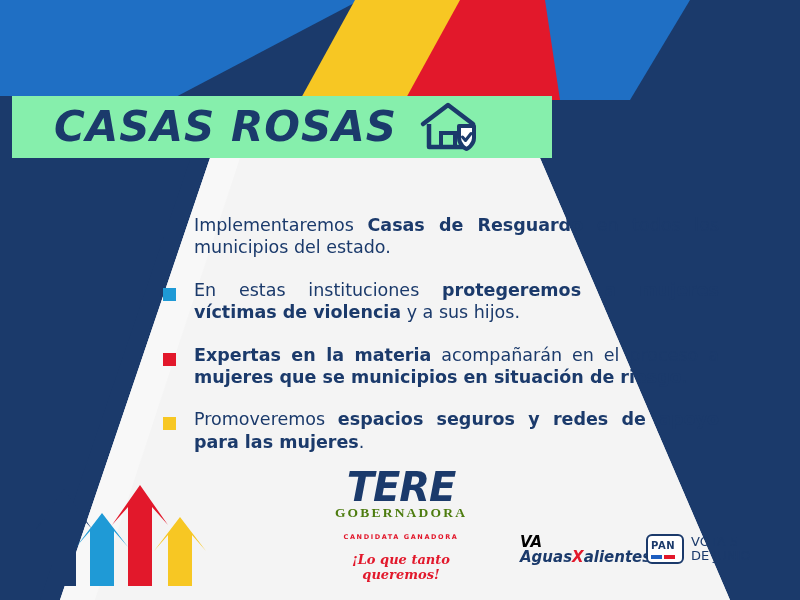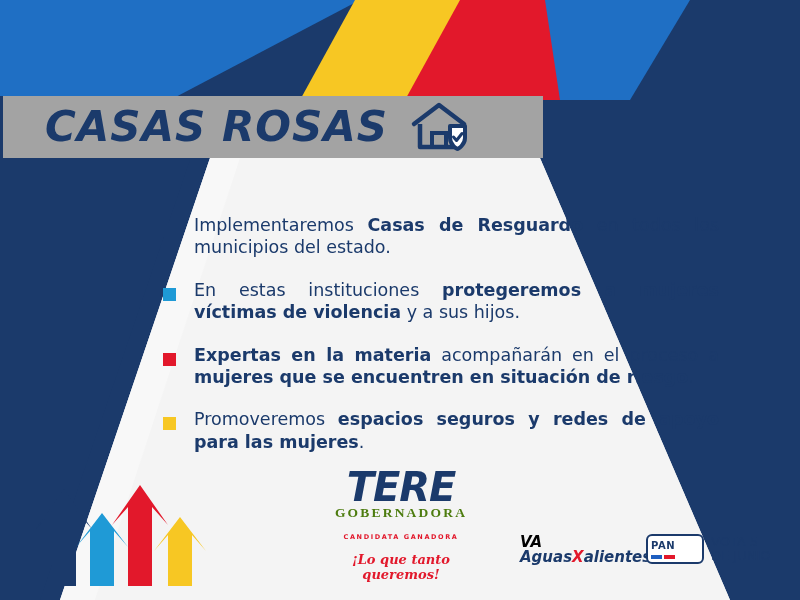--- a/index.html
+++ b/index.html
@@ -21,25 +21,25 @@
     overflow: hidden;
   }
 
   
   .bg { position: absolute; inset: 0; overflow: hidden; }
   .bg svg { display: block; }
 
   
   .title-band {
     position: absolute;
-    left: 3px;
+    left: 12px;
     top: 96px;
     width: 540px;
     height: 62px;
-    background: #a3a3a3;
+    background: #86efac;
     display: flex;
     align-items: center;
     z-index: 5;
   }
   .title-text {
     font-family: "DejaVu Sans", sans-serif;
     font-weight: bold;
     font-style: italic;
     font-size: 42px;
     letter-spacing: 1px;
@@ -172,21 +172,20 @@
   }
   .pan-box {
     width: 34px;
     height: 26px;
     border: 2px solid #1b3a6b;
     border-radius: 6px;
     background: #fff;
     position: relative;
     margin-right: 7px;
     overflow: hidden;
-    padding-left: 20px;
   }
   .pan-text {
     position: absolute;
     left: 3px;
     top: 4px;
     font-family: "DejaVu Sans", sans-serif;
     font-weight: bold;
     font-size: 10px;
     color: #1b3a6b;
     letter-spacing: 0.5px;
@@ -260,21 +259,21 @@
     <div class="bullet-row b2">
       <div class="bullet-sq"></div>
       <div class="bullet-text">
         <span>En estas instituciones </span><b>protegeremos a mujeres víctimas de violencia</b><span> y a sus hijos.</span>
       </div>
     </div>
 
     <div class="bullet-row b3">
       <div class="bullet-sq"></div>
       <div class="bullet-text">
-        <b>Expertas en la materia</b><span> acompañarán en el proceso a </span><b>mujeres que se encuentren en situación de riesgo</b><span>.</span>
+        <b>Expertas en la materia</b><span> acompañarán en el proceso a </span><b>mujeres que se municipios en situación de riesgo</b><span>.</span>
       </div>
     </div>
 
     <div class="bullet-row b4">
       <div class="bullet-sq"></div>
       <div class="bullet-text">
         <span>Promoveremos </span><b>espacios seguros y redes de apoyo para las mujeres</b><span>.</span>
       </div>
     </div>
 

